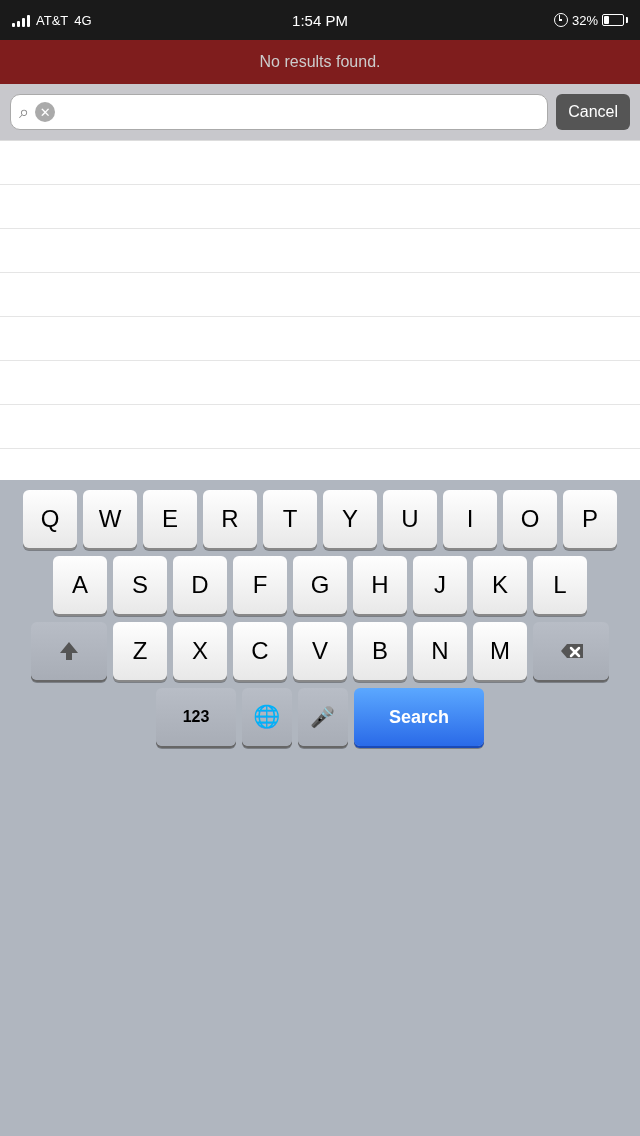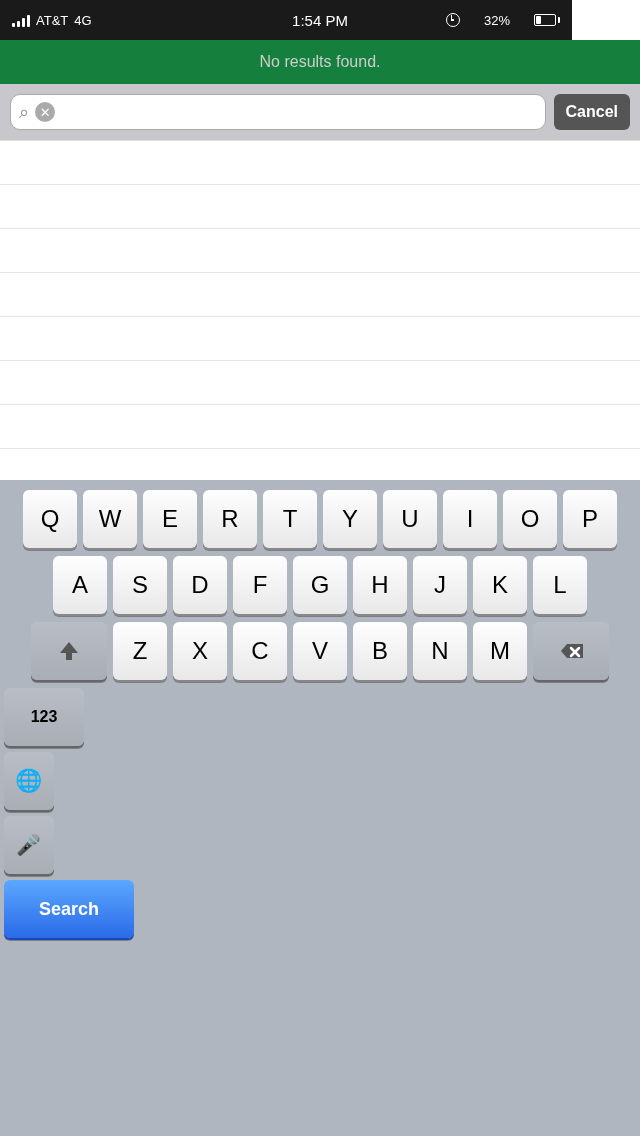--- a/index.html
+++ b/index.html
@@ -8,21 +8,21 @@
     body {
       width: 640px;
       height: 1136px;
       overflow: hidden;
       font-family: 'Helvetica Neue', Helvetica, Arial, sans-serif;
       background: #fff;
     }
 
     
     #status-bar {
-      width: 572px;
+      width: 640px;
       height: 40px;
       background: #1a1a1a;
       display: flex;
       align-items: center;
       justify-content: space-between;
       padding: 0 12px;
       color: #fff;
       font-size: 14px;
       font-weight: 500;
     }
@@ -46,21 +46,21 @@
     #status-center {
       font-size: 15px;
       font-weight: 400;
       position: absolute;
       left: 50%;
       transform: translateX(-50%);
     }
     #status-right {
       display: flex;
       align-items: center;
-      gap: 24px;
+      gap: 4px;
       font-size: 13px;
     }
     .battery-icon {
       display: inline-flex;
       align-items: center;
       gap: 1px;
     }
     .battery-body {
       width: 22px;
       height: 12px;
@@ -108,21 +108,21 @@
       height: 1.5px;
       background: #fff;
       top: 5px;
       left: 4px;
     }
 
     
     #no-results-banner {
       width: 640px;
       height: 44px;
-      background: #15803d;
+      background: #7f1d1d;
       display: flex;
       align-items: center;
       justify-content: center;
       color: #ccc;
       font-size: 16px;
     }
 
     
     #search-bar {
       width: 640px;
@@ -167,21 +167,21 @@
       align-items: center;
       justify-content: center;
       color: #fff;
       font-size: 13px;
       cursor: pointer;
       flex-shrink: 0;
     }
     #cancel-button {
       color: #fff;
       font-size: 16px;
-      font-weight: 700;
+      font-weight: 400;
       background: #555;
       border: none;
       border-radius: 6px;
       padding: 6px 12px;
       height: 36px;
       cursor: pointer;
       white-space: nowrap;
       font-family: 'Helvetica Neue', Helvetica, Arial, sans-serif;
     }
 
@@ -281,21 +281,20 @@
       background: linear-gradient(to bottom, #5ba8ff, #2a6ae8);
       color: #fff;
       font-size: 18px;
       font-weight: 600;
       box-shadow: 0 2px 0 #1a4ab8, 0 3px 0 rgba(0,0,0,0.3);
     }
 
     .bottom-row {
       padding: 0 4px;
       padding-bottom: 6px;
-      flex-direction: column;
     }
   </style>
 </head>
 <body>
 
 <div id="status-bar">
   <div id="status-left">
     <div id="signal-bars">
       <div class="signal-bar" style="height:4px;"></div>
       <div class="signal-bar" style="height:6px;"></div>

